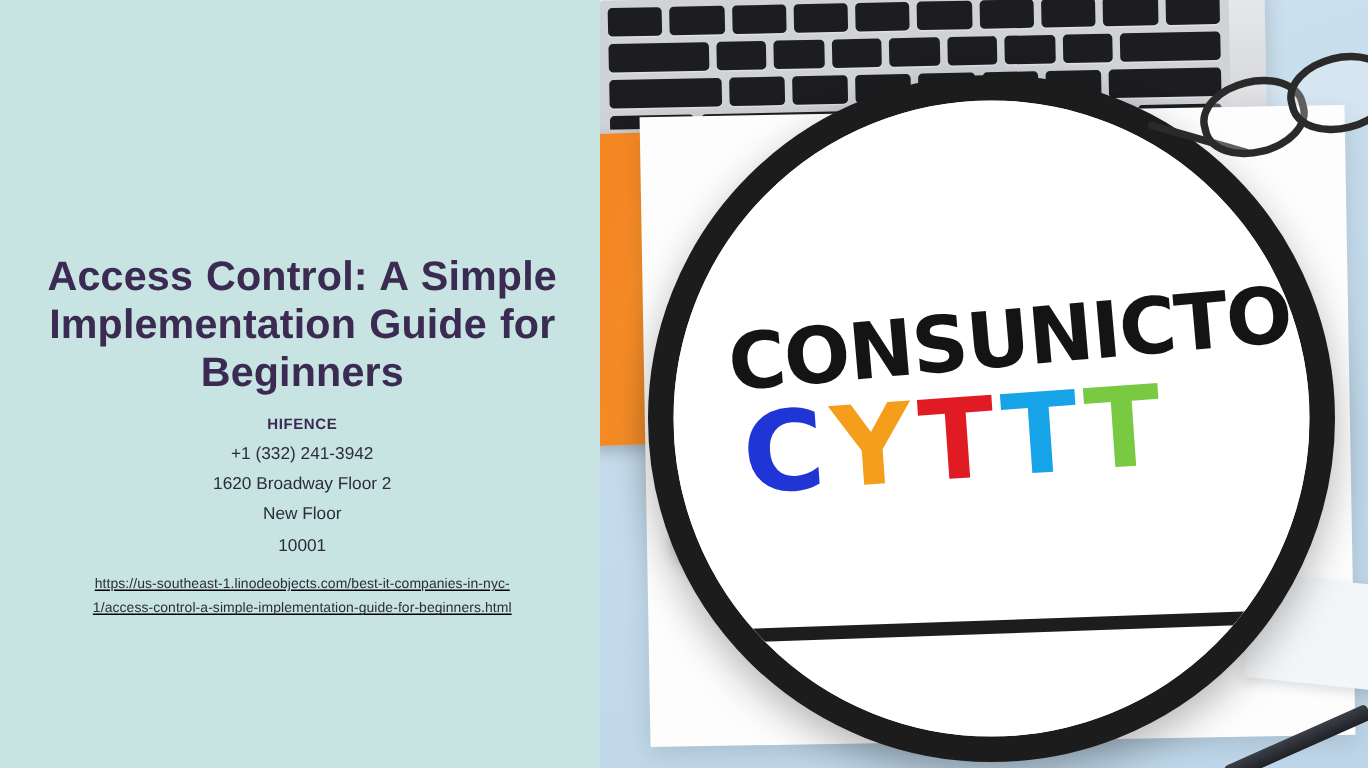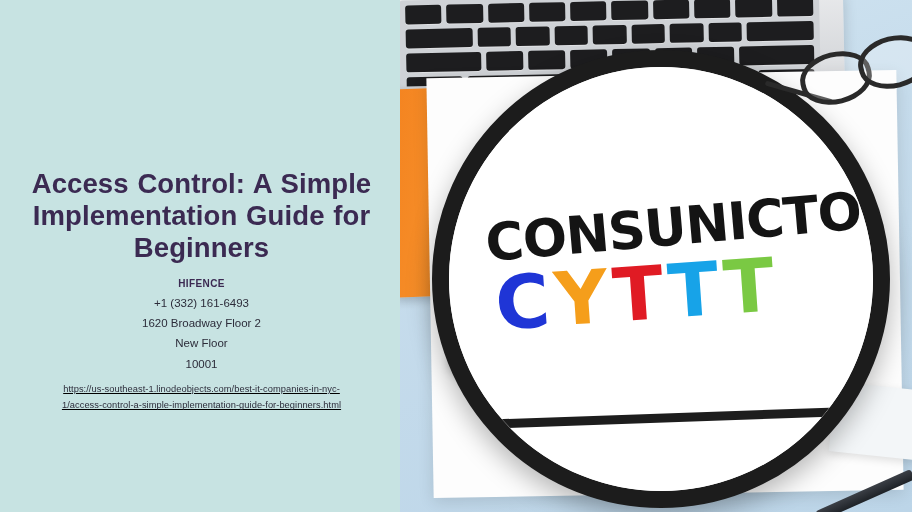--- a/index.html
+++ b/index.html
@@ -302,21 +302,21 @@
 </style>
 </head>
 <body>
 
 <div class="slide">
 
   <div class="left-panel">
     <div class="text-block">
       <h1 class="title">Access Control: A Simple Implementation Guide for Beginners</h1>
       <div class="company">HIFENCE</div>
-      <div class="contact-line">+1 (332) 161-6493</div>
+      <div class="contact-line">+1 (332) 241-3942</div>
       <div class="contact-line">1620 Broadway Floor 2</div>
       <div class="contact-line">New Floor</div>
       <div class="contact-line">10001</div>
       <div class="url-block">
         <div class="url-line">https://us-southeast-1.linodeobjects.com/best-it-companies-in-nyc-</div>
         <div class="url-line">1/access-control-a-simple-implementation-guide-for-beginners.html</div>
       </div>
     </div>
   </div>
 

